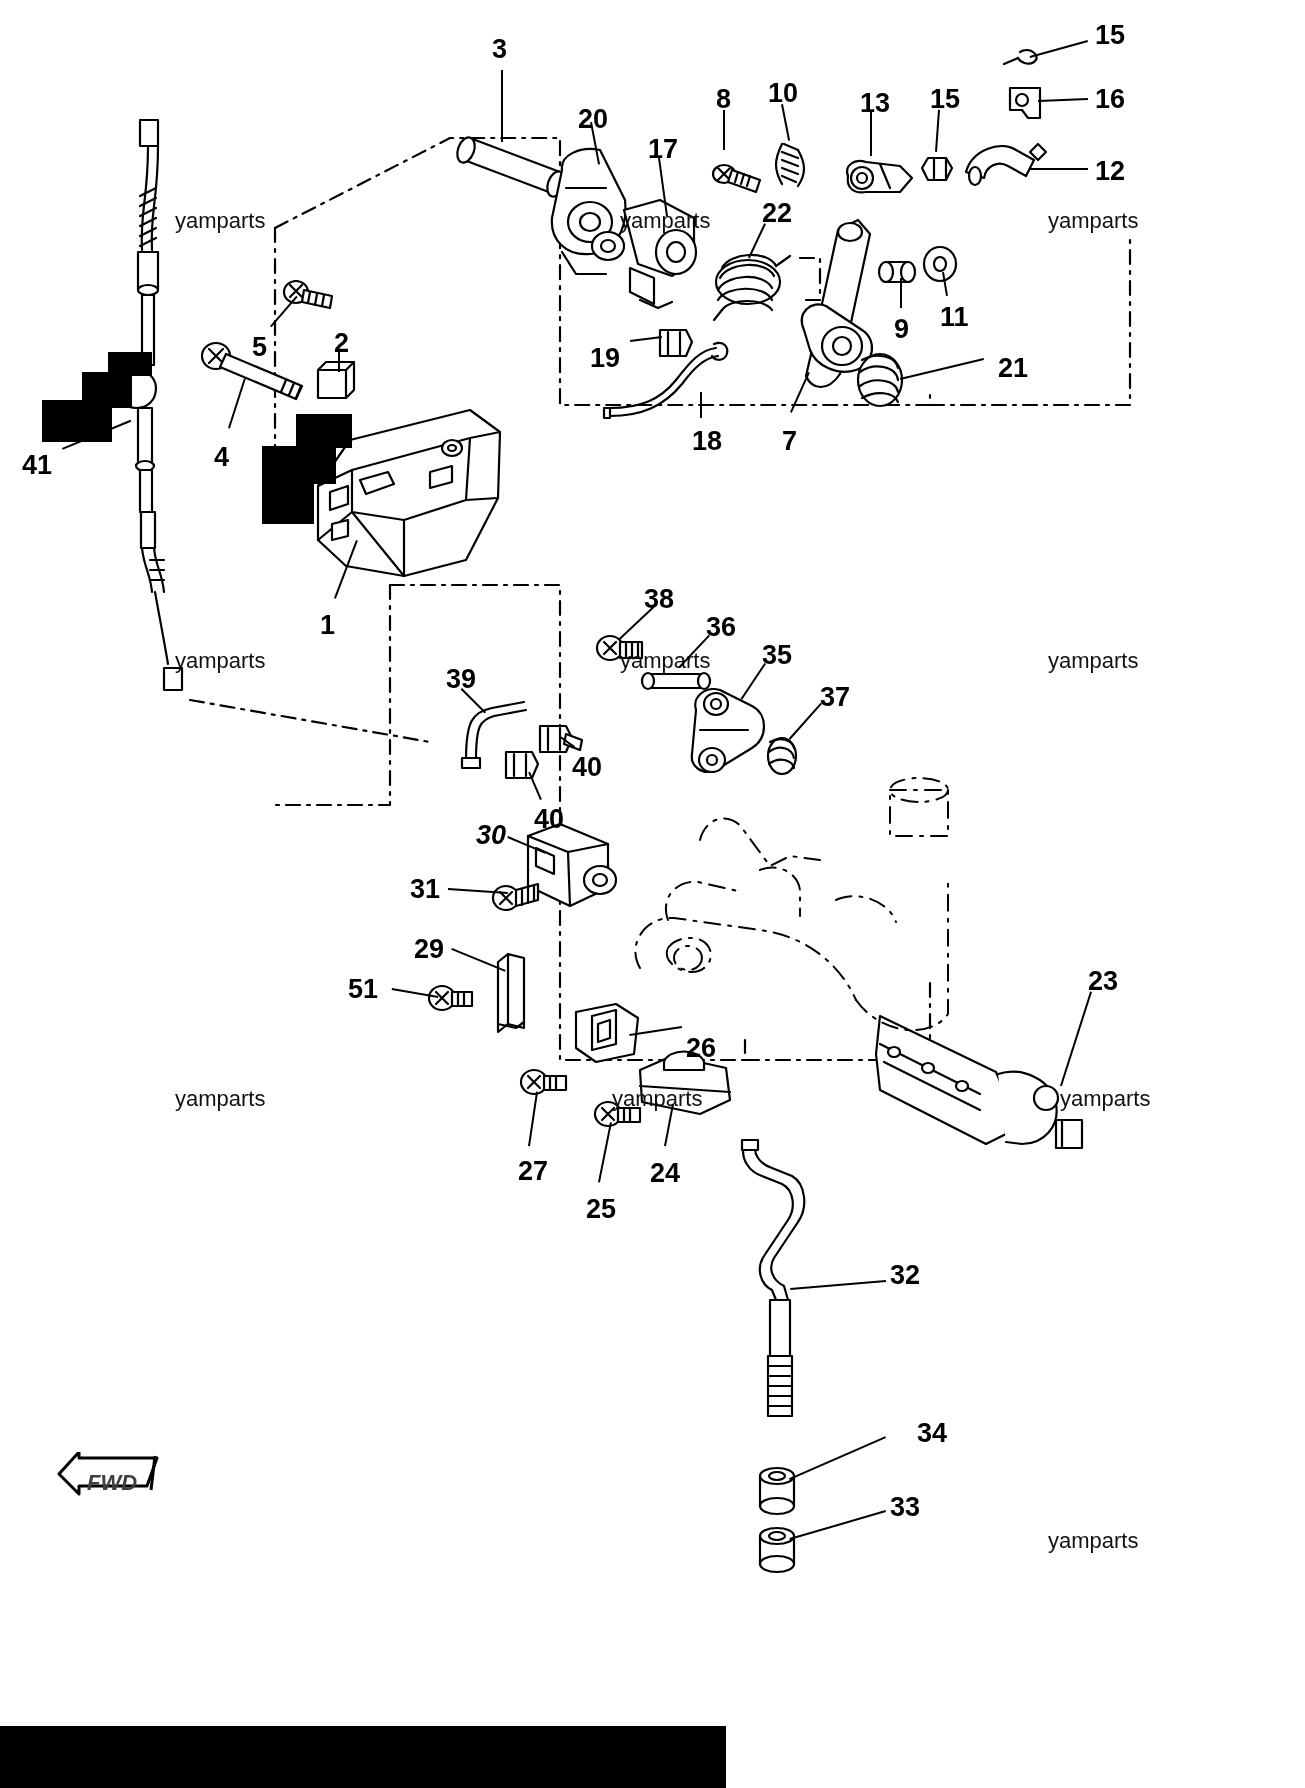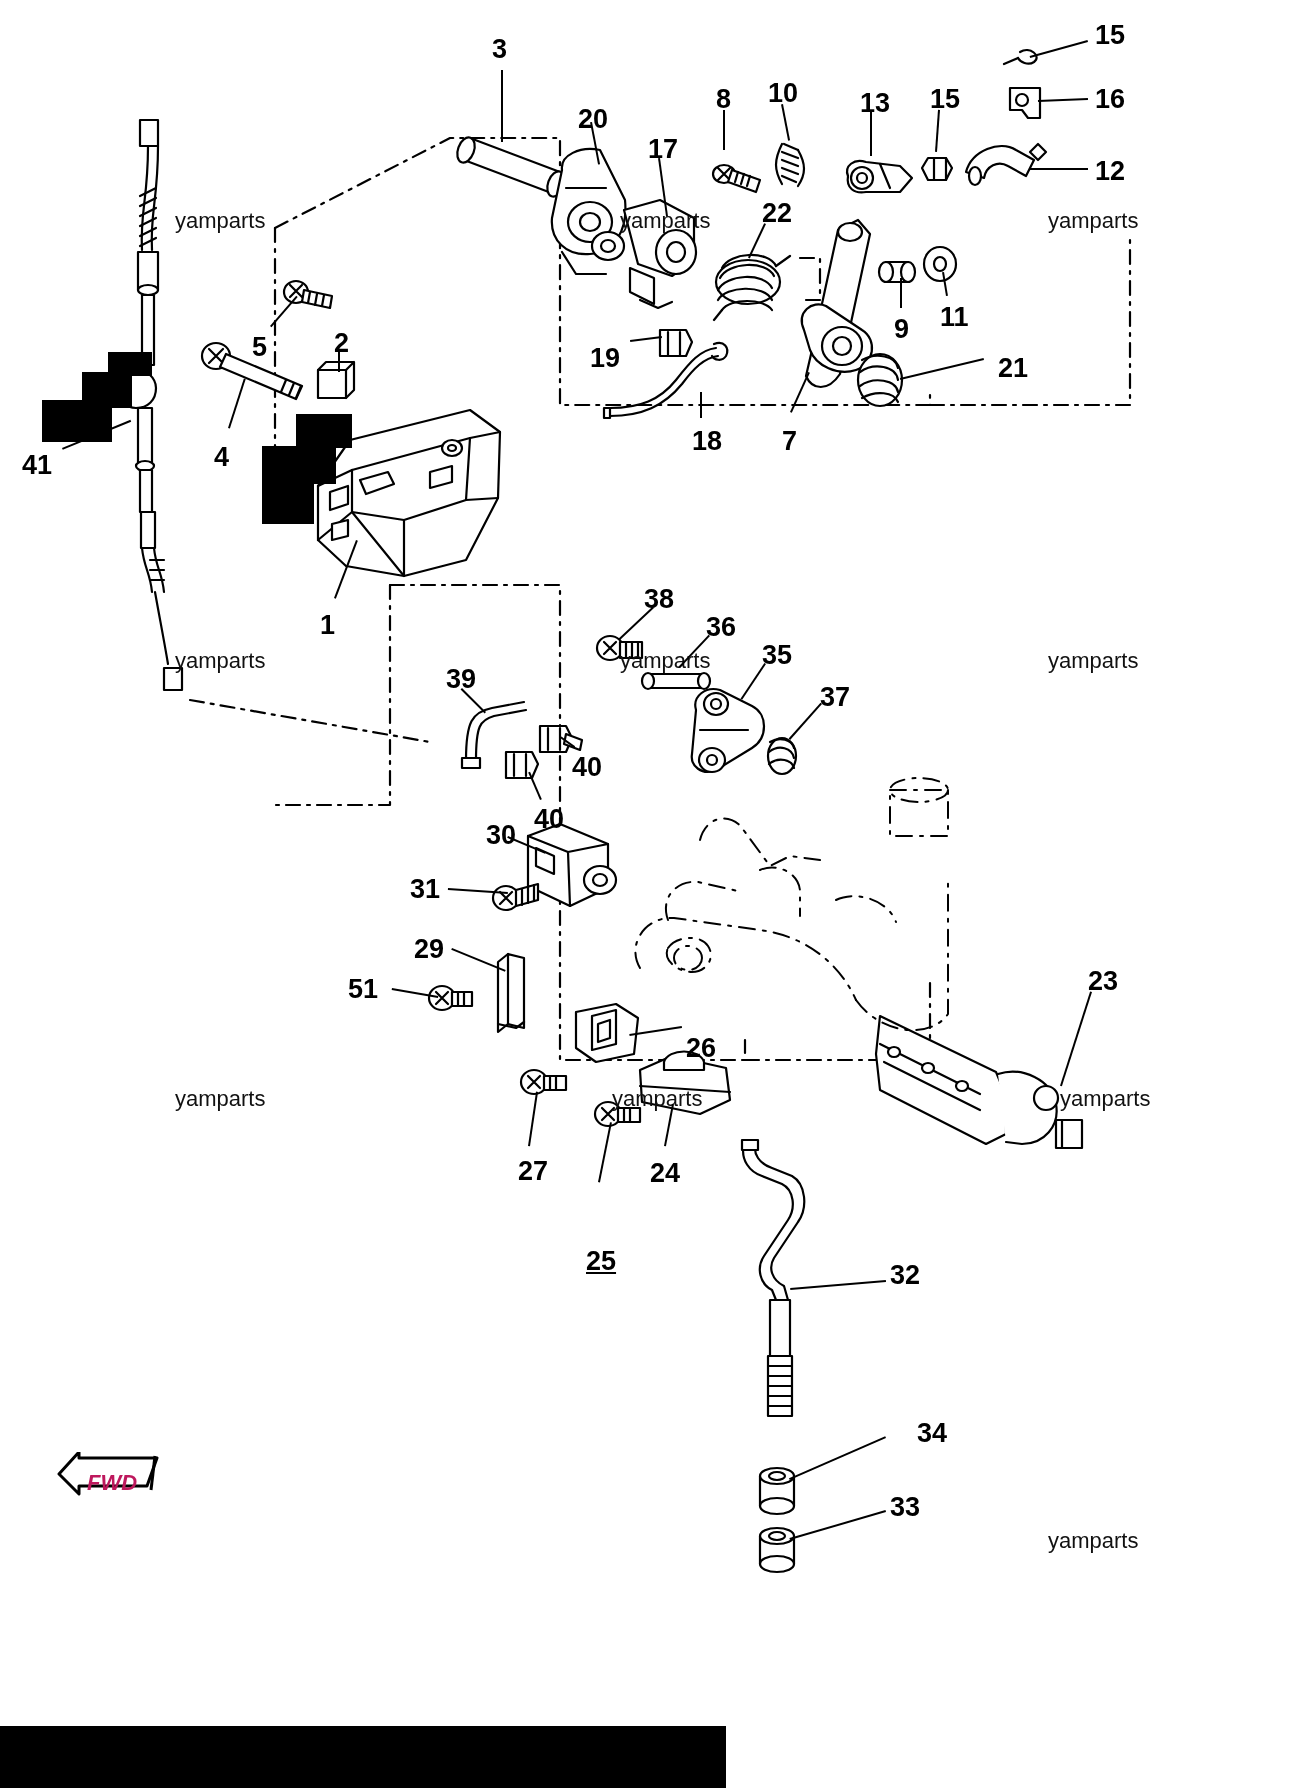--- a/index.html
+++ b/index.html
@@ -58,21 +58,21 @@
     height: 62px;
   }
   .fwd-label {
     position: absolute;
     left: 32px;
     top: 18px;
     font-family: "Liberation Sans", sans-serif;
     font-weight: bold;
     font-style: italic;
     font-size: 22px;
-    color: #be185d;
+    color: #404040;
   }
 </style>
 </head>
 <body>
 
 <div id="page">
 
   <svg class="art" viewBox="0 0 1305 1788">
     <g fill="none" stroke="#000" stroke-width="2.2" stroke-linejoin="round" stroke-linecap="round">
 
@@ -441,35 +441,35 @@
       <div class="callout" style="left: 762px; top: 642px;">35</div>
       <div class="leader" style="left: 822px; top: 704px; width: 48.1664px; transform: rotate(131.634deg);"></div>
       <div class="callout" style="left: 820px; top: 684px;">37</div>
       <div class="leader" style="left: 462px; top: 688px; width: 33.9411px; transform: rotate(45deg);"></div>
       <div class="callout" style="left: 446px; top: 666px;">39</div>
       <div class="leader" style="left: 574px; top: 748px; width: 17.2047px; transform: rotate(-144.462deg);"></div>
       <div class="callout" style="left: 572px; top: 754px;">40</div>
       <div class="leader" style="left: 540px; top: 800px; width: 30.4631px; transform: rotate(-113.199deg);"></div>
       <div class="callout" style="left: 534px; top: 806px;">40</div>
       <div class="leader" style="left: 508px; top: 836px; width: 41.2311px; transform: rotate(22.8337deg);"></div>
-      <div class="callout" style="left: 486px; top: 822px;">30</div>
+      <div class="callout" style="left: 476px; top: 822px; font-style: italic;">30</div>
       <div class="leader" style="left: 448px; top: 888px; width: 60.1332px; transform: rotate(3.81407deg);"></div>
       <div class="callout" style="left: 410px; top: 876px;">31</div>
       <div class="leader" style="left: 452px; top: 948px; width: 58.3095px; transform: rotate(22.1663deg);"></div>
       <div class="callout" style="left: 414px; top: 936px;">29</div>
       <div class="leader" style="left: 392px; top: 988px; width: 46.6905px; transform: rotate(9.86581deg);"></div>
       <div class="callout" style="left: 348px; top: 976px;">51</div>
       <div class="leader" style="left: 682px; top: 1028px; width: 52.6118px; transform: rotate(171.254deg);"></div>
       <div class="callout" style="left: 686px; top: 1016px; margin-top: 19px;">26</div>
       <div class="leader" style="left: 1092px; top: 992px; width: 98.6712px; transform: rotate(107.7deg);"></div>
       <div class="callout" style="left: 1088px; top: 968px;">23</div>
       <div class="leader" style="left: 528px; top: 1146px; width: 54.5894px; transform: rotate(-81.573deg);"></div>
       <div class="callout" style="left: 518px; top: 1158px;">27</div>
       <div class="leader" style="left: 598px; top: 1182px; width: 61.1882px; transform: rotate(-78.6901deg);"></div>
-      <div class="callout" style="left: 586px; top: 1248px; text-decoration: underline;">25</div>
+      <div class="callout" style="left: 586px; top: 1196px;">25</div>
       <div class="leader" style="left: 664px; top: 1146px; width: 42.7551px; transform: rotate(-79.2157deg);"></div>
       <div class="callout" style="left: 650px; top: 1160px;">24</div>
       <div class="leader" style="left: 886px; top: 1282px; width: 96.3328px; transform: rotate(175.236deg);"></div>
       <div class="callout" style="left: 890px; top: 1262px;">32</div>
       <div class="leader" style="left: 886px; top: 1438px; width: 104.785px; transform: rotate(156.371deg);"></div>
       <div class="callout" style="left: 890px; top: 1420px; margin-left: 27px;">34</div>
       <div class="leader" style="left: 886px; top: 1512px; width: 100px; transform: rotate(163.74deg);"></div>
       <div class="callout" style="left: 890px; top: 1494px;">33</div>
     </div>
 

